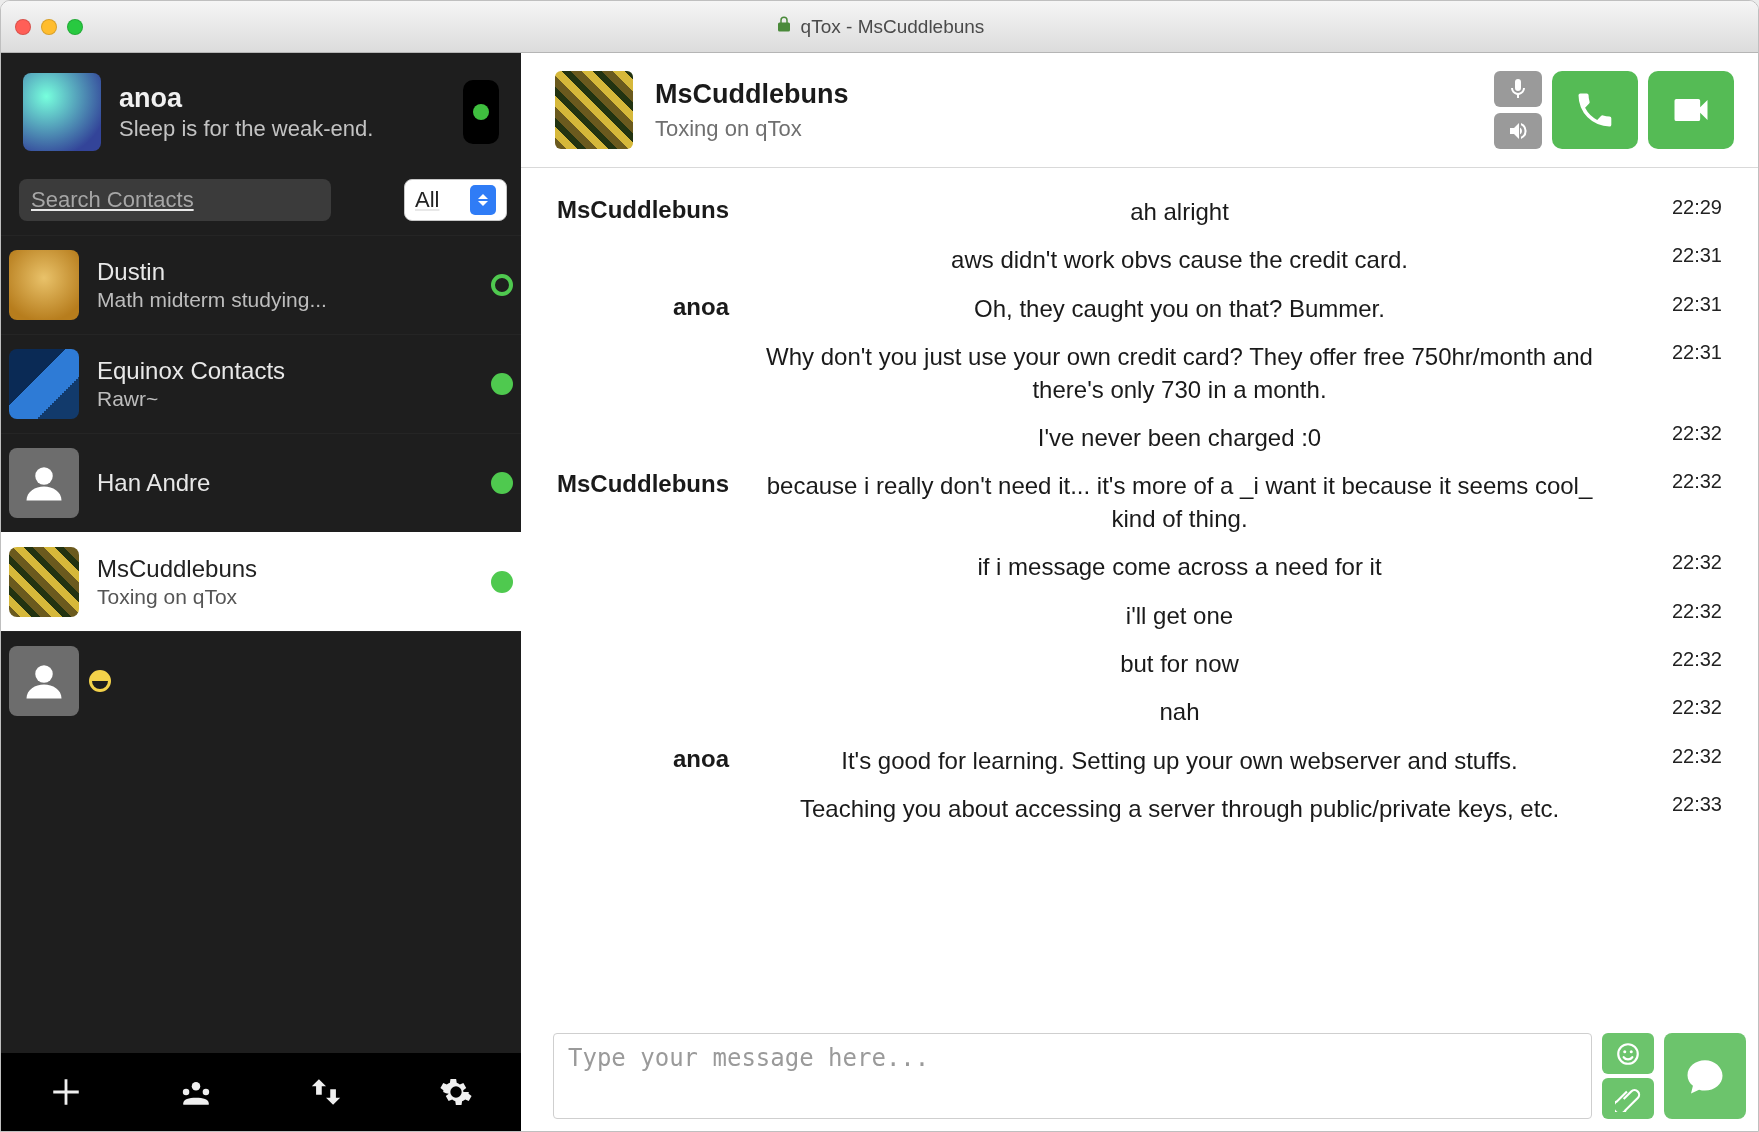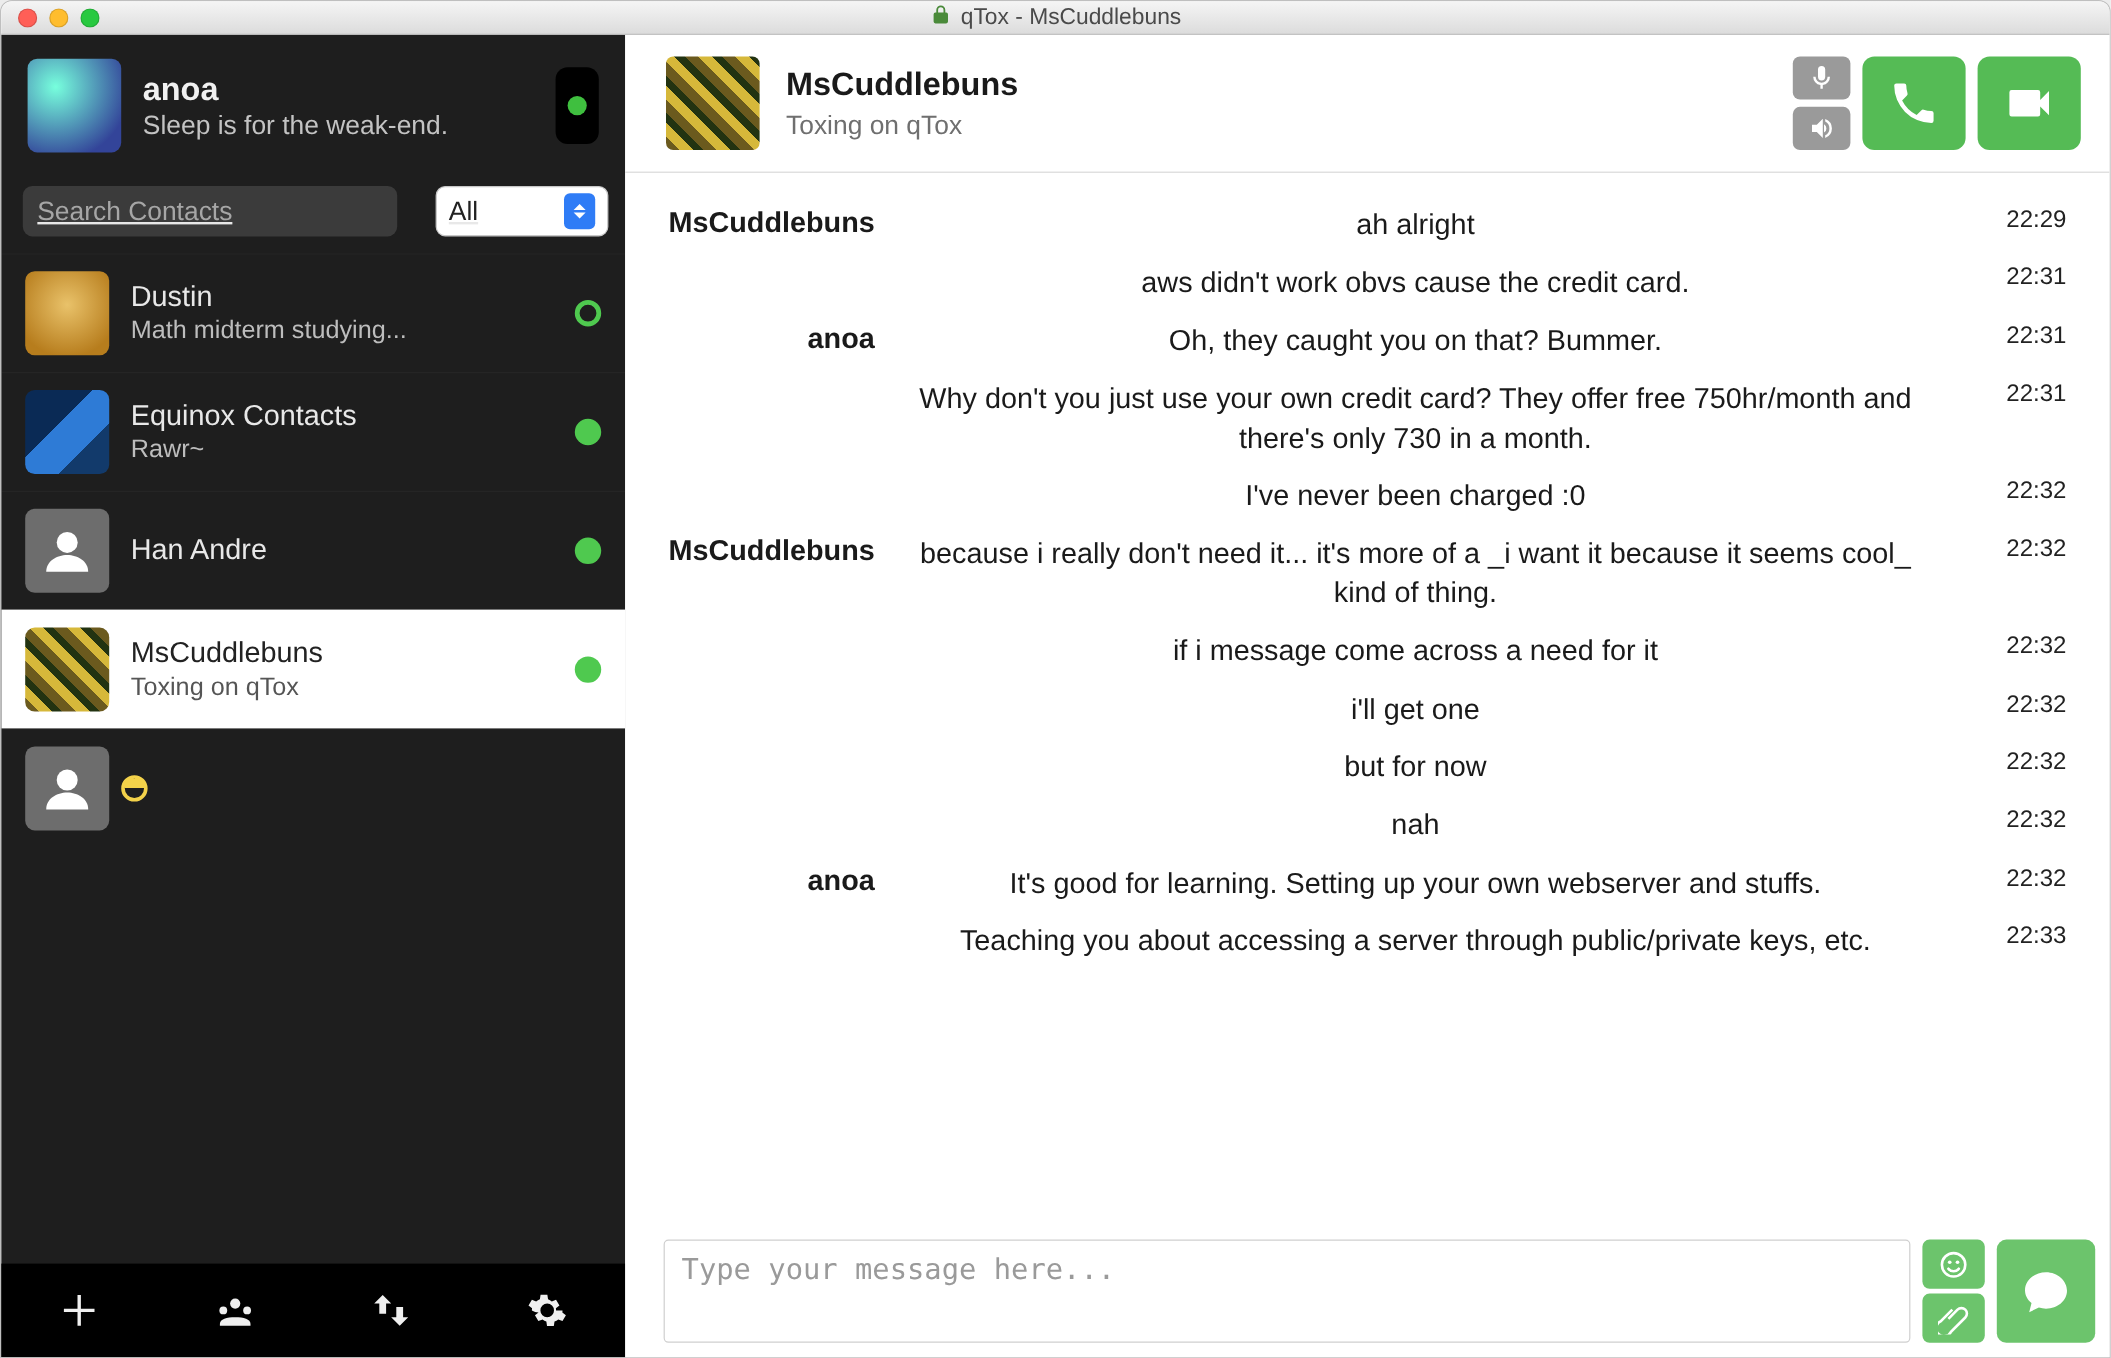--- a/index.html
+++ b/index.html
@@ -13,21 +13,21 @@
   }
   .window {
     width: 100%; height: 100%;
     display: flex; flex-direction: column;
     background: #fff;
     border: 1px solid #bfbfbf;
     border-radius: 10px 10px 0 0;
     overflow: hidden;
   }
   .titlebar {
-    height: 28px;
+    height: 52px;
     background: linear-gradient(#f5f5f5, #dcdcdc);
     border-bottom: 1px solid #b5b5b5;
     display: flex; align-items: center;
     position: relative;
   }
   .tlights { display: flex; gap: 10px; margin-left: 14px; }
   .tlight { width: 16px; height: 16px; border-radius: 50%; border: 1px solid rgba(0,0,0,.15);}
   .tlight.red { background: #ff5f57; }
   .tlight.yellow { background: #ffbd2e; }
   .tlight.green { background: #28c940; }
@@ -66,33 +66,33 @@
   .search-input {
     flex: 0 0 262px; height: 42px; border-radius: 8px;
     background: #3b3b3b; border: none; color: #b8b8b8;
     font-size: 22px; padding: 0 12px;
   }
   .search-input::placeholder { color: #a6a6a6; }
   .filter-select {
     flex: 1; height: 42px; border-radius: 8px;
     background: #fff; border: 1px solid #c7c7c7;
     font-size: 22px; padding: 0 10px;
-    display:flex; align-items:center; justify-content:space-between;
+    display:flex; align-items:center; justify-content:space-between;margin-left:41px;
   }
   .filter-caret {
     width: 26px; height: 30px; border-radius: 5px; background:#2f7cf6;
     display:flex; flex-direction:column; align-items:center; justify-content:center;
     gap:2px;
   }
   .filter-caret span { width:0;height:0;border-left:5px solid transparent;border-right:5px solid transparent;}
   .filter-caret .up { border-bottom:5px solid #fff;}
   .filter-caret .down { border-top:5px solid #fff;}
   .contacts { flex:1; overflow:auto; }
   .contact {
-    display:flex; align-items:center; padding: 14px 20px;
+    display:flex; align-items:center; padding: 14px 8px;
     border-top: 1px solid rgba(255,255,255,.03);
     cursor: pointer;
   }
   .contact.selected { background:#fff; color:#222; }
   .contact.selected .contact-sub { color:#555; }
   .contact .avatar { width: 70px; height: 70px; border-radius: 8px; }
   .contact-text { margin-left: 18px; flex:1; min-width:0;}
   .contact-name { font-size: 24px; font-weight: 500;}
   .contact-sub { font-size: 21px; color:#bdbdbd; margin-top:2px; white-space:nowrap; overflow:hidden; text-overflow:ellipsis;}
   .presence { width:22px; height:22px; border-radius:50%; margin-left:10px; }

